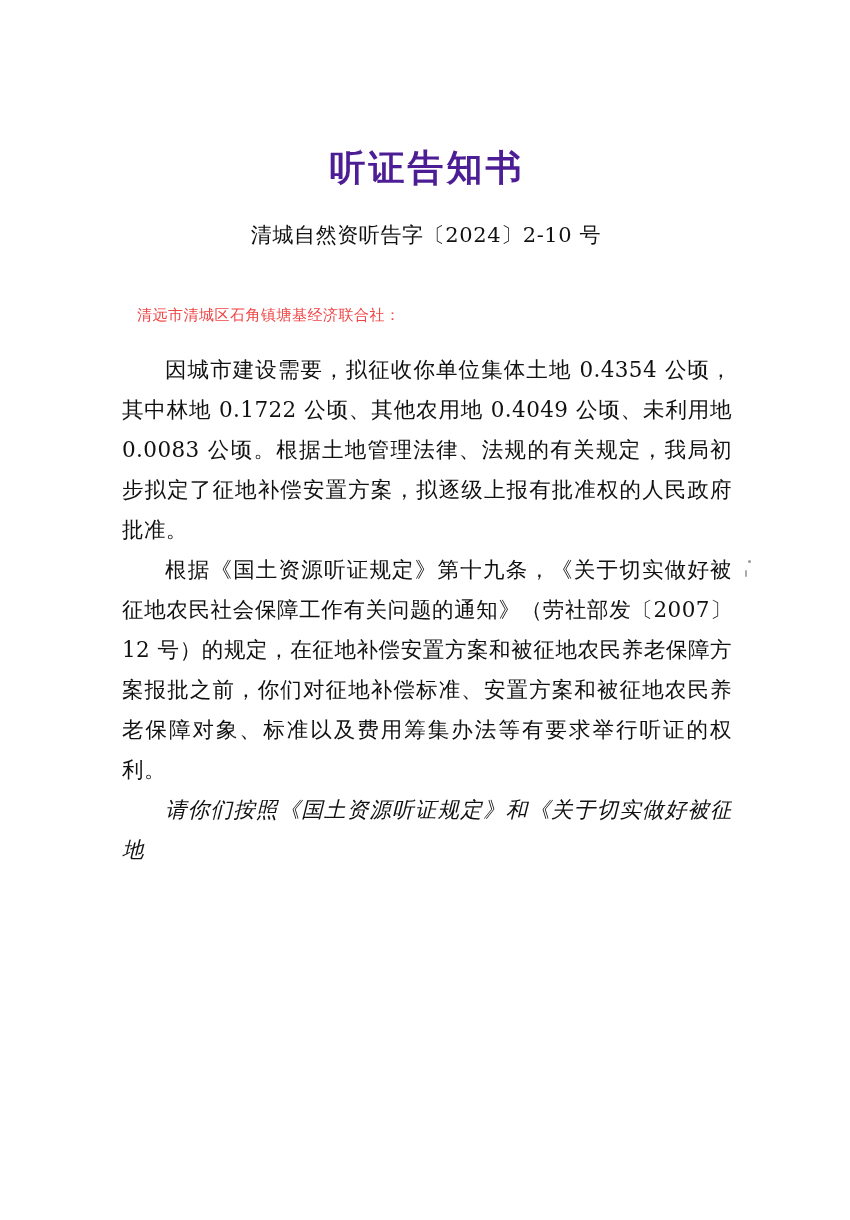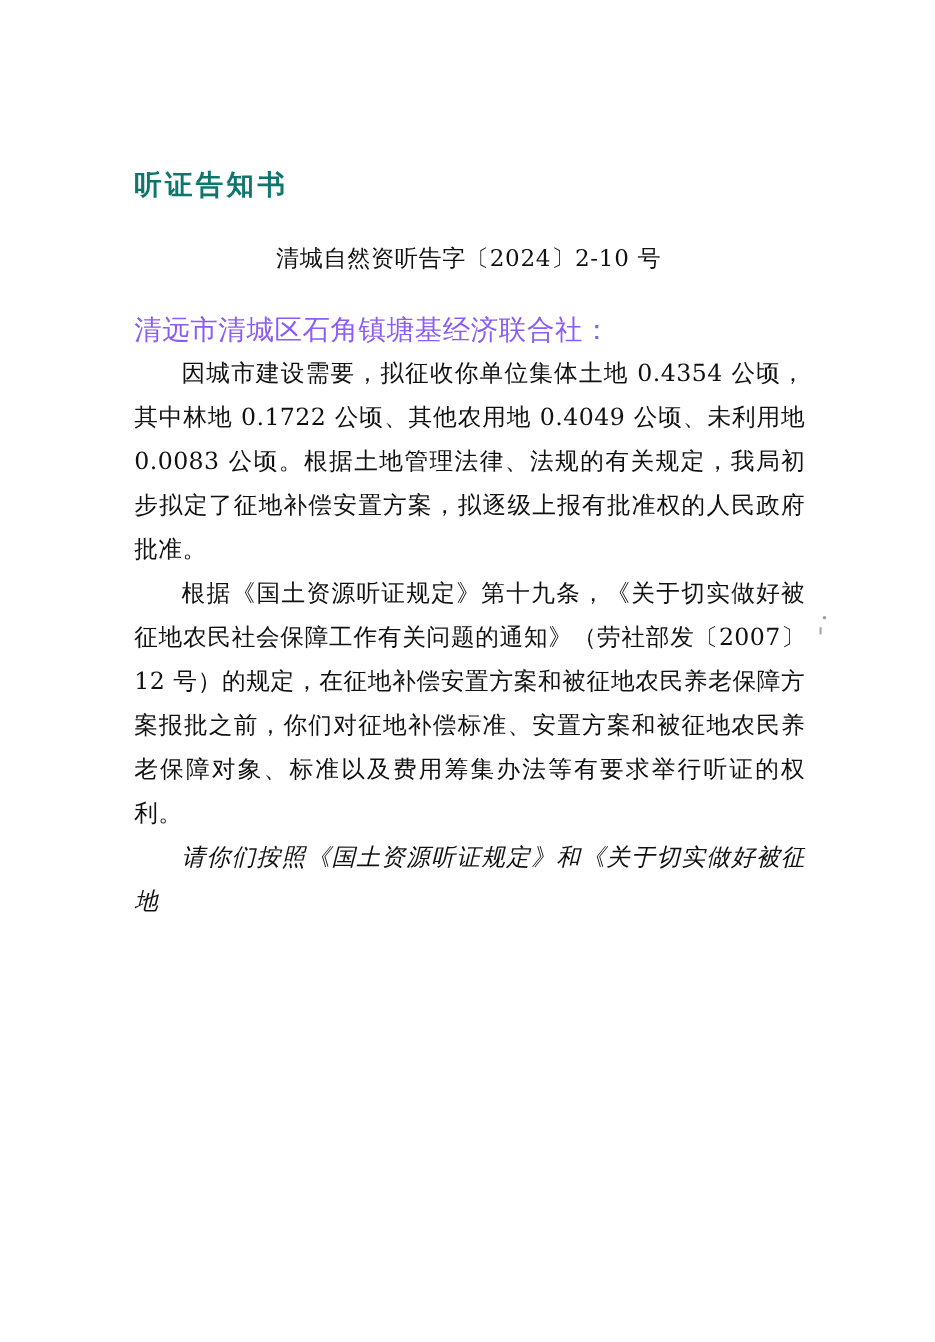--- a/index.html
+++ b/index.html
@@ -21,44 +21,45 @@
   }
   .doc-body {
     position: absolute;
     left: 122px;
     top: 0;
     width: 610px;
   }
   .doc-title {
     margin: 0;
     padding-top: 148px;
+    text-align: center;
     font-family: "DejaVu Sans", "Liberation Sans", sans-serif;
     font-weight: bold;
-    font-size: 25px;
+    font-size: 36px;
     letter-spacing: 3px;
     line-height: 40px;
-    color: #0f766e;
+    color: #4c1d95;
   }
   .doc-number {
     margin: 0;
     padding-top: 30px;
     text-align: center;
     padding-right: 2px;
     font-size: 21px;
     line-height: 34px;
     letter-spacing: 0.6px;
     color: #111111;
   }
   .recipient {
-    margin: 0;
+    margin: 15px;
     padding-top: 28px;
-    font-size: 25px;
+    font-size: 15px;
     line-height: 40px;
     letter-spacing: 0.5px;
-    color: #8b5cf6;
+    color: #ef4444;
     text-align: justify;
   }
   .para {
     margin: 0;
     font-size: 21.5px;
     line-height: 40px;
     letter-spacing: 0.4px;
     color: #111111;
     text-align: justify;
     text-justify: inter-character;

